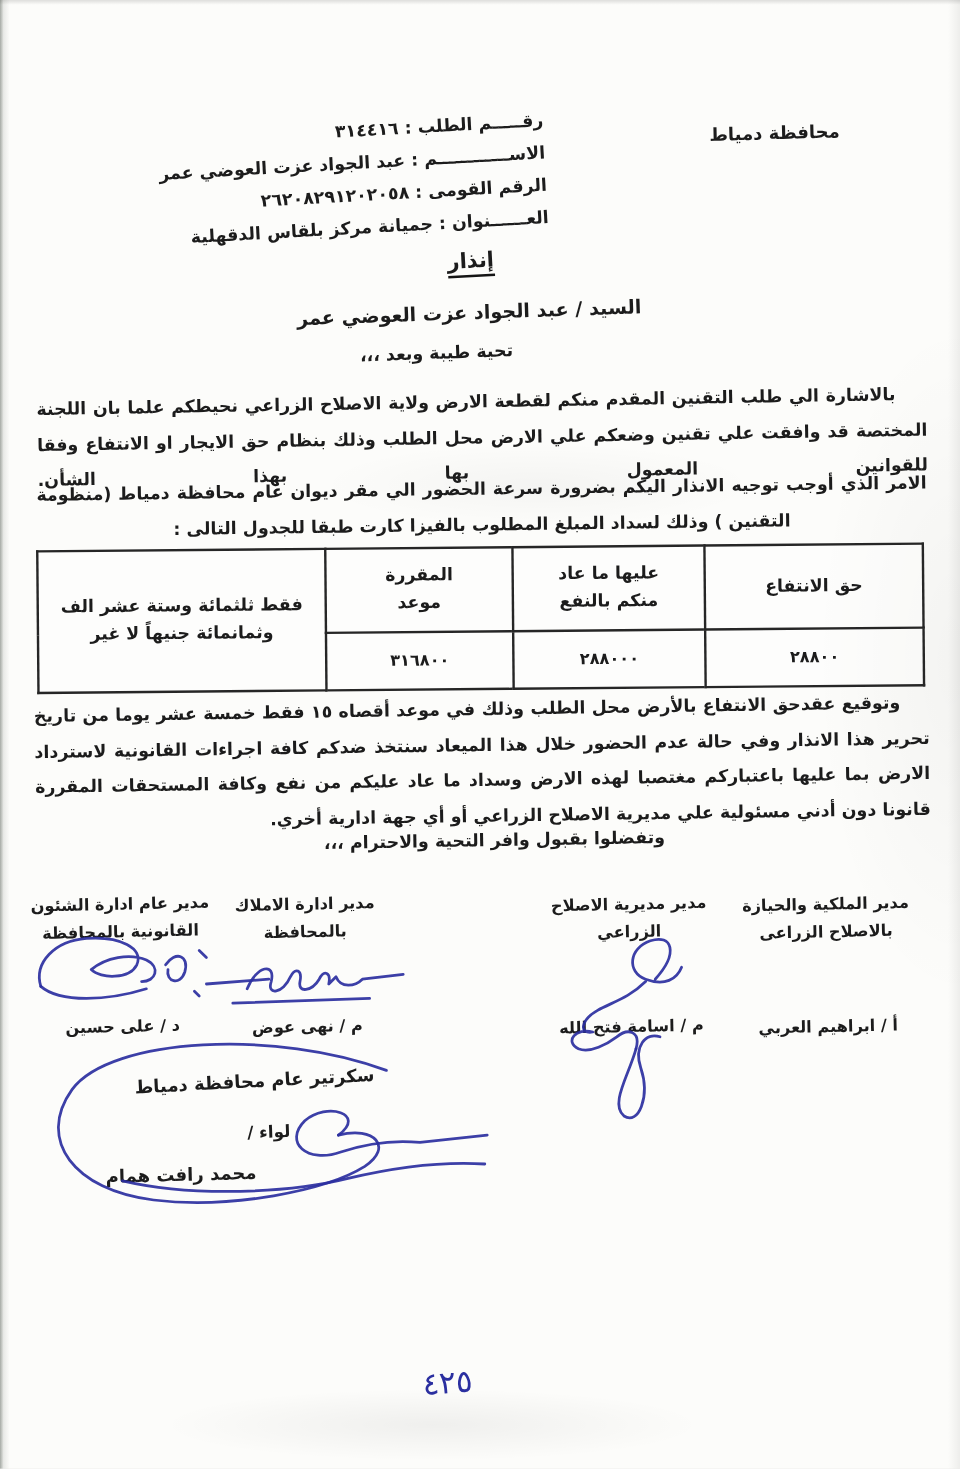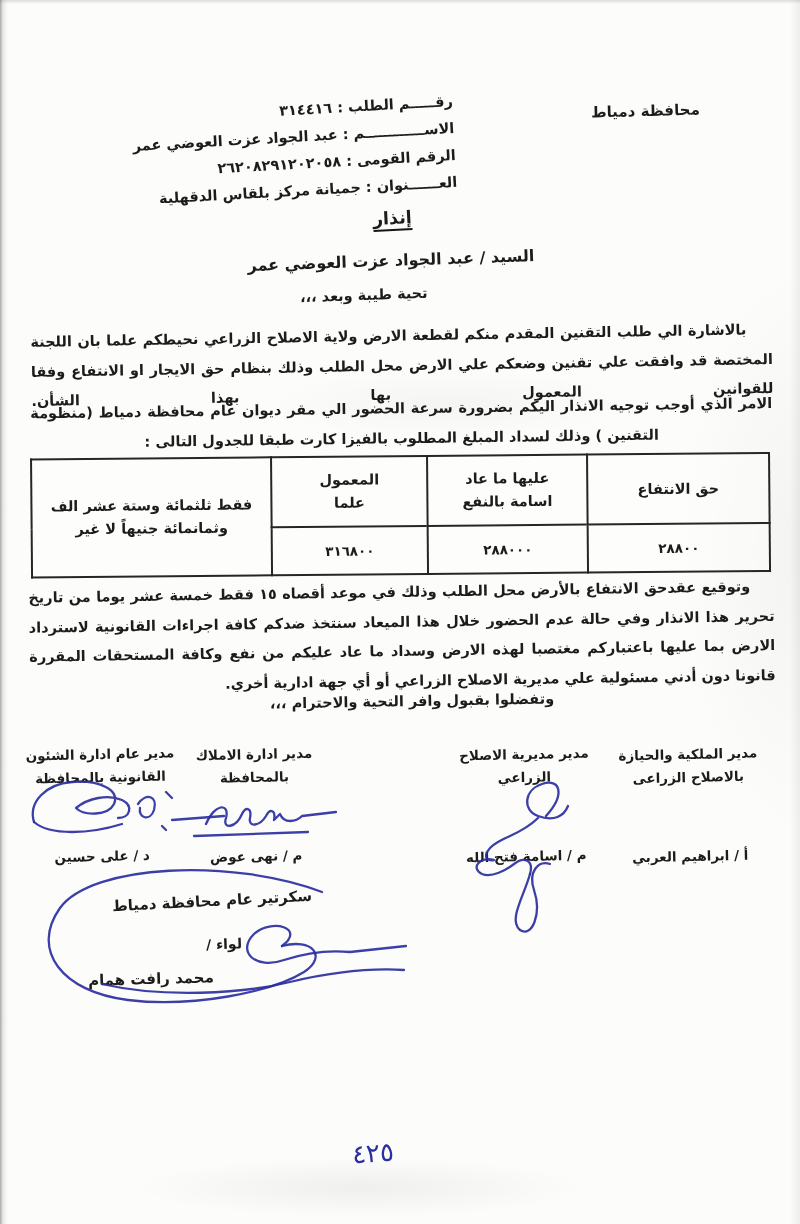--- a/index.html
+++ b/index.html
@@ -98,25 +98,25 @@
 
   <p class="para p1">بالاشارة الي طلب التقنين المقدم منكم لقطعة الارض ولاية الاصلاح الزراعي نحيطكم علما بان اللجنة المختصة قد وافقت علي تقنين وضعكم علي الارض محل الطلب وذلك بنظام حق الايجار او الانتفاع وفقا للقوانين المعمول بها بهذا الشأن.</p>
   <p class="para p2">الامر الذي أوجب توجيه الانذار اليكم بضرورة سرعة الحضور الي مقر ديوان عام محافظة دمياط (منظومة التقنين ) وذلك لسداد المبلغ المطلوب بالفيزا كارت طبقا للجدول التالى :</p>
 
   <table class="fees">
     <tbody>
         <tr class="hdr">
       <td style="width:168px;">حق الانتفاع</td>
       <td style="width:146px;">
         <span>عليها ما عاد</span><br>
-        <span>اسامة بالنفع</span>
+        <span>منكم بالنفع</span>
       </td>
       <td style="width:142px;">
-        <span>المعمول</span><br>
-        <span>علما</span>
+        <span>المقررة</span><br>
+        <span>موعد</span>
       </td>
       <td class="words" rowspan="2">فقط ثلثمائة وستة عشر الف وثمانمائة جنيهاً لا غير</td>
     </tr>
     <tr class="vals">
       <td>٢٨٨٠٠</td>
       <td>٢٨٨٠٠٠</td>
       <td>٣١٦٨٠٠</td>
     </tr>
   </tbody>
     </table>

